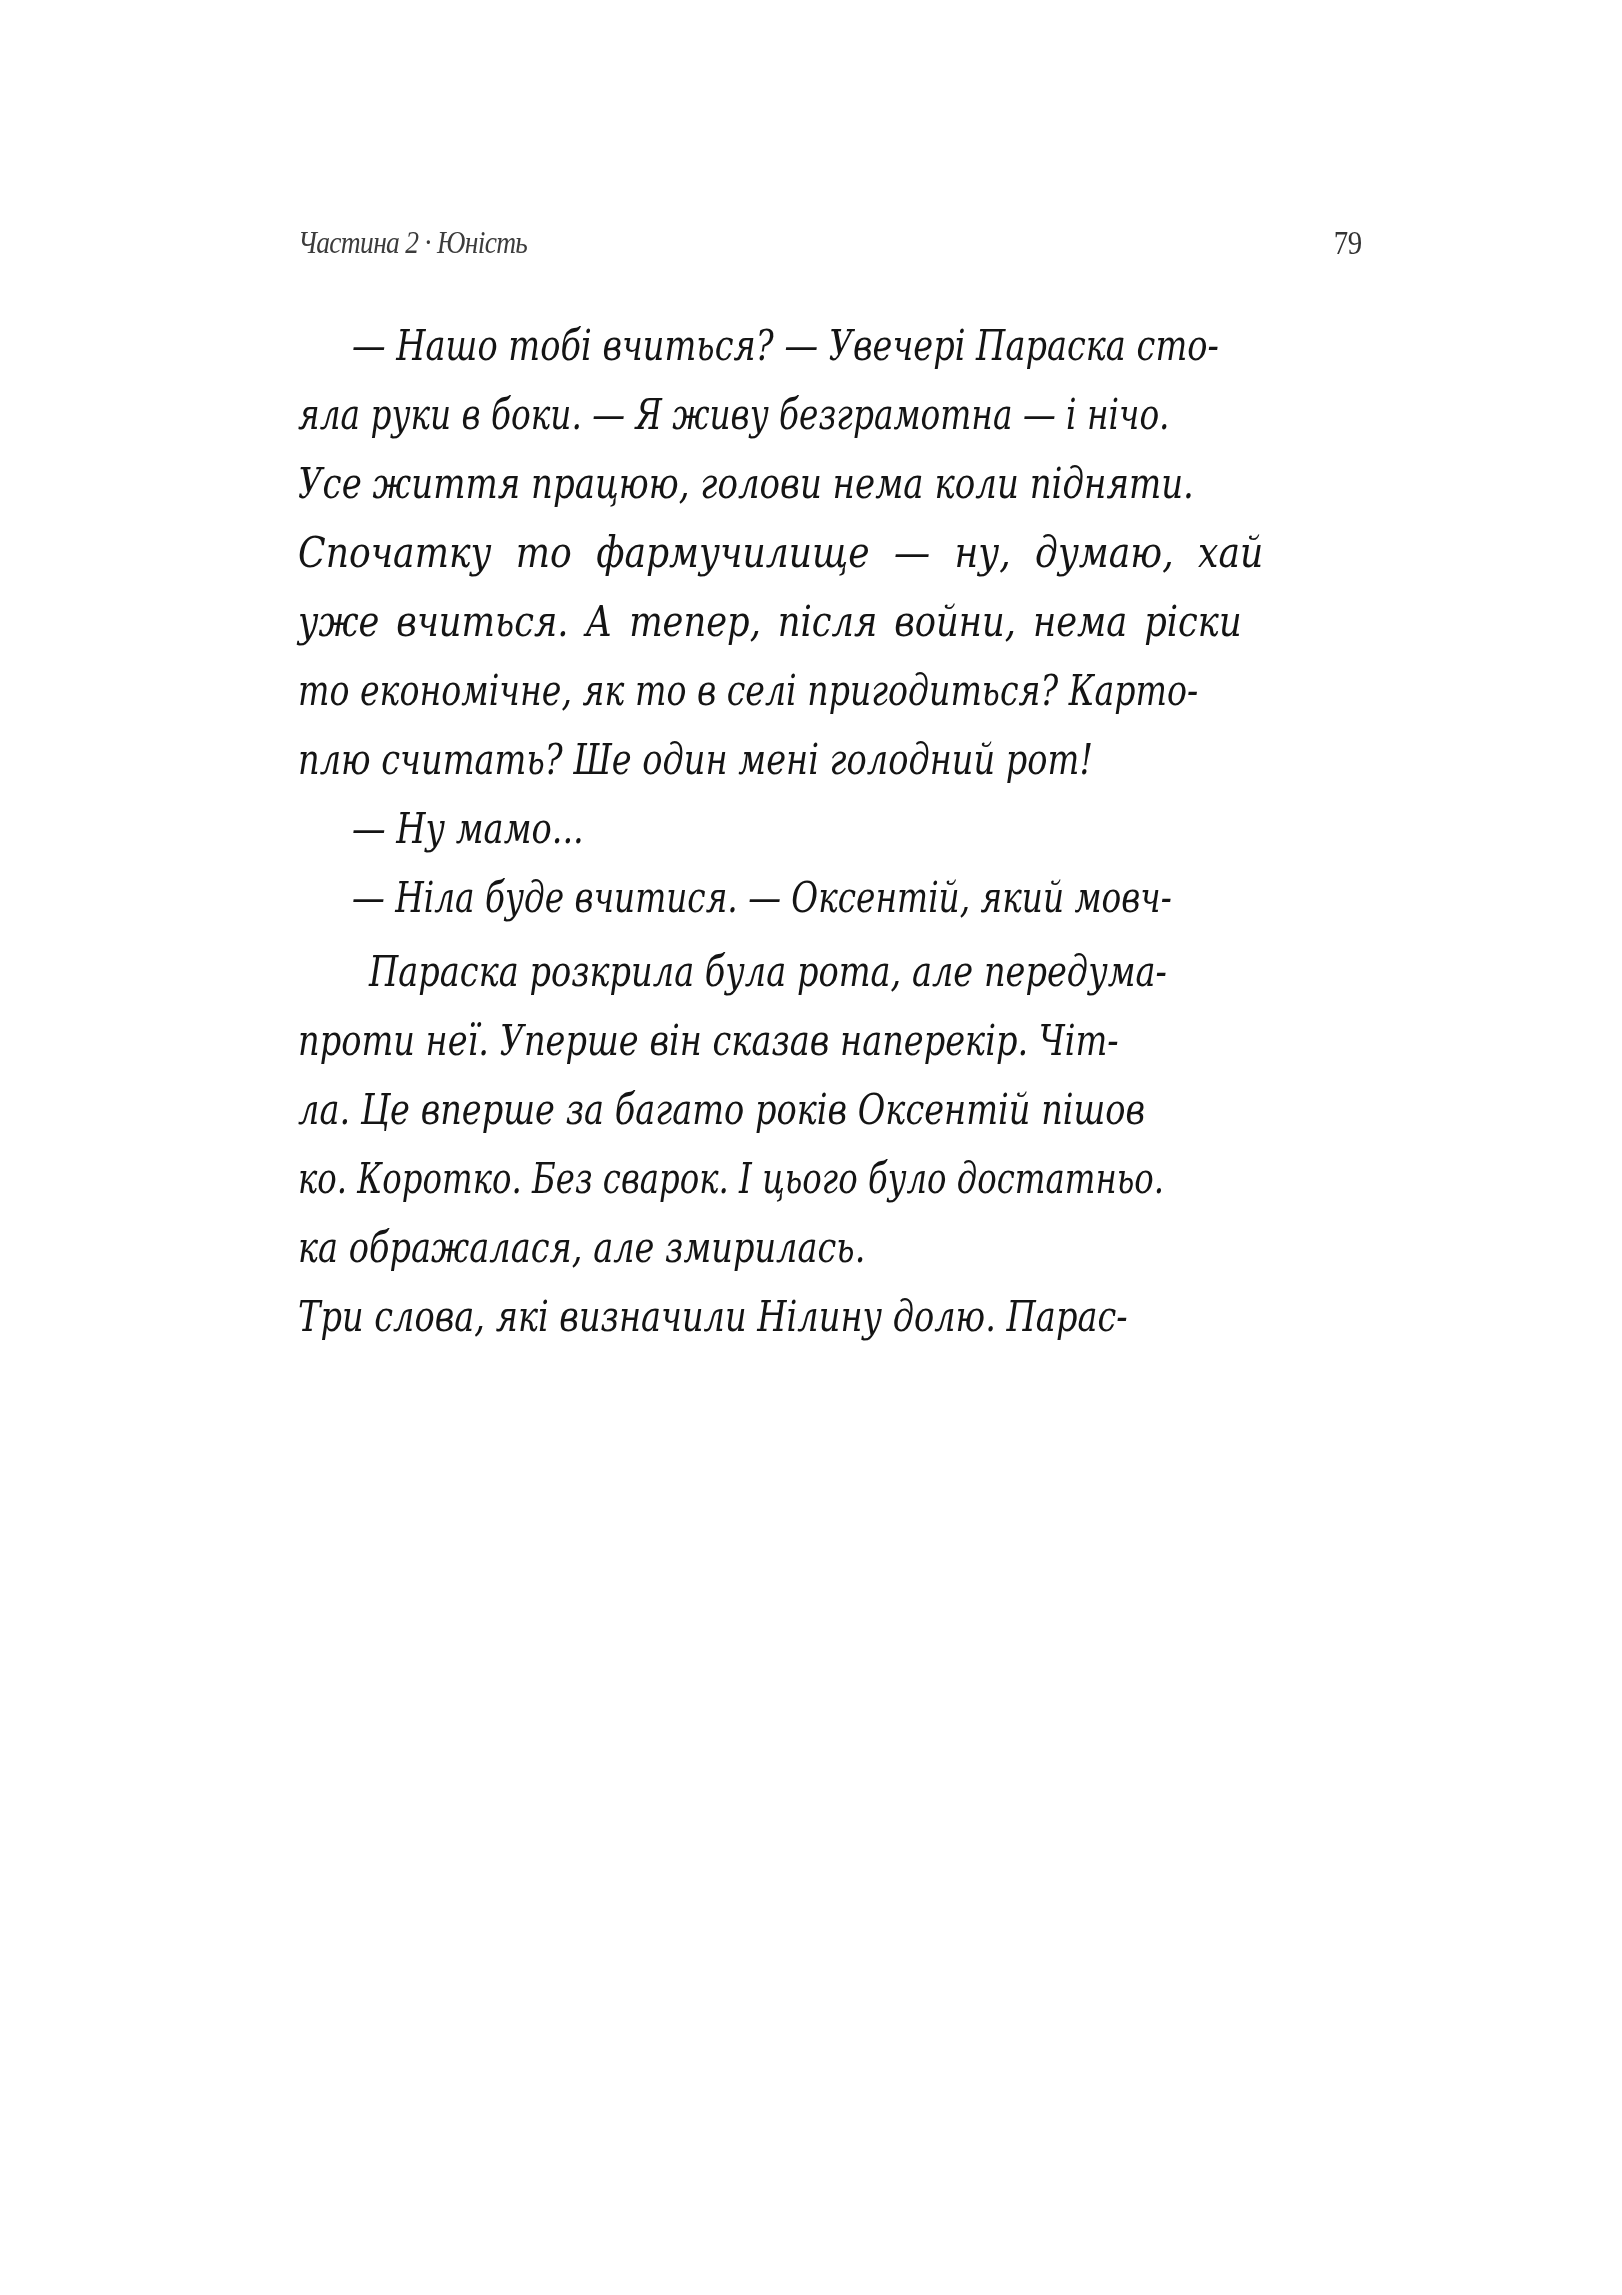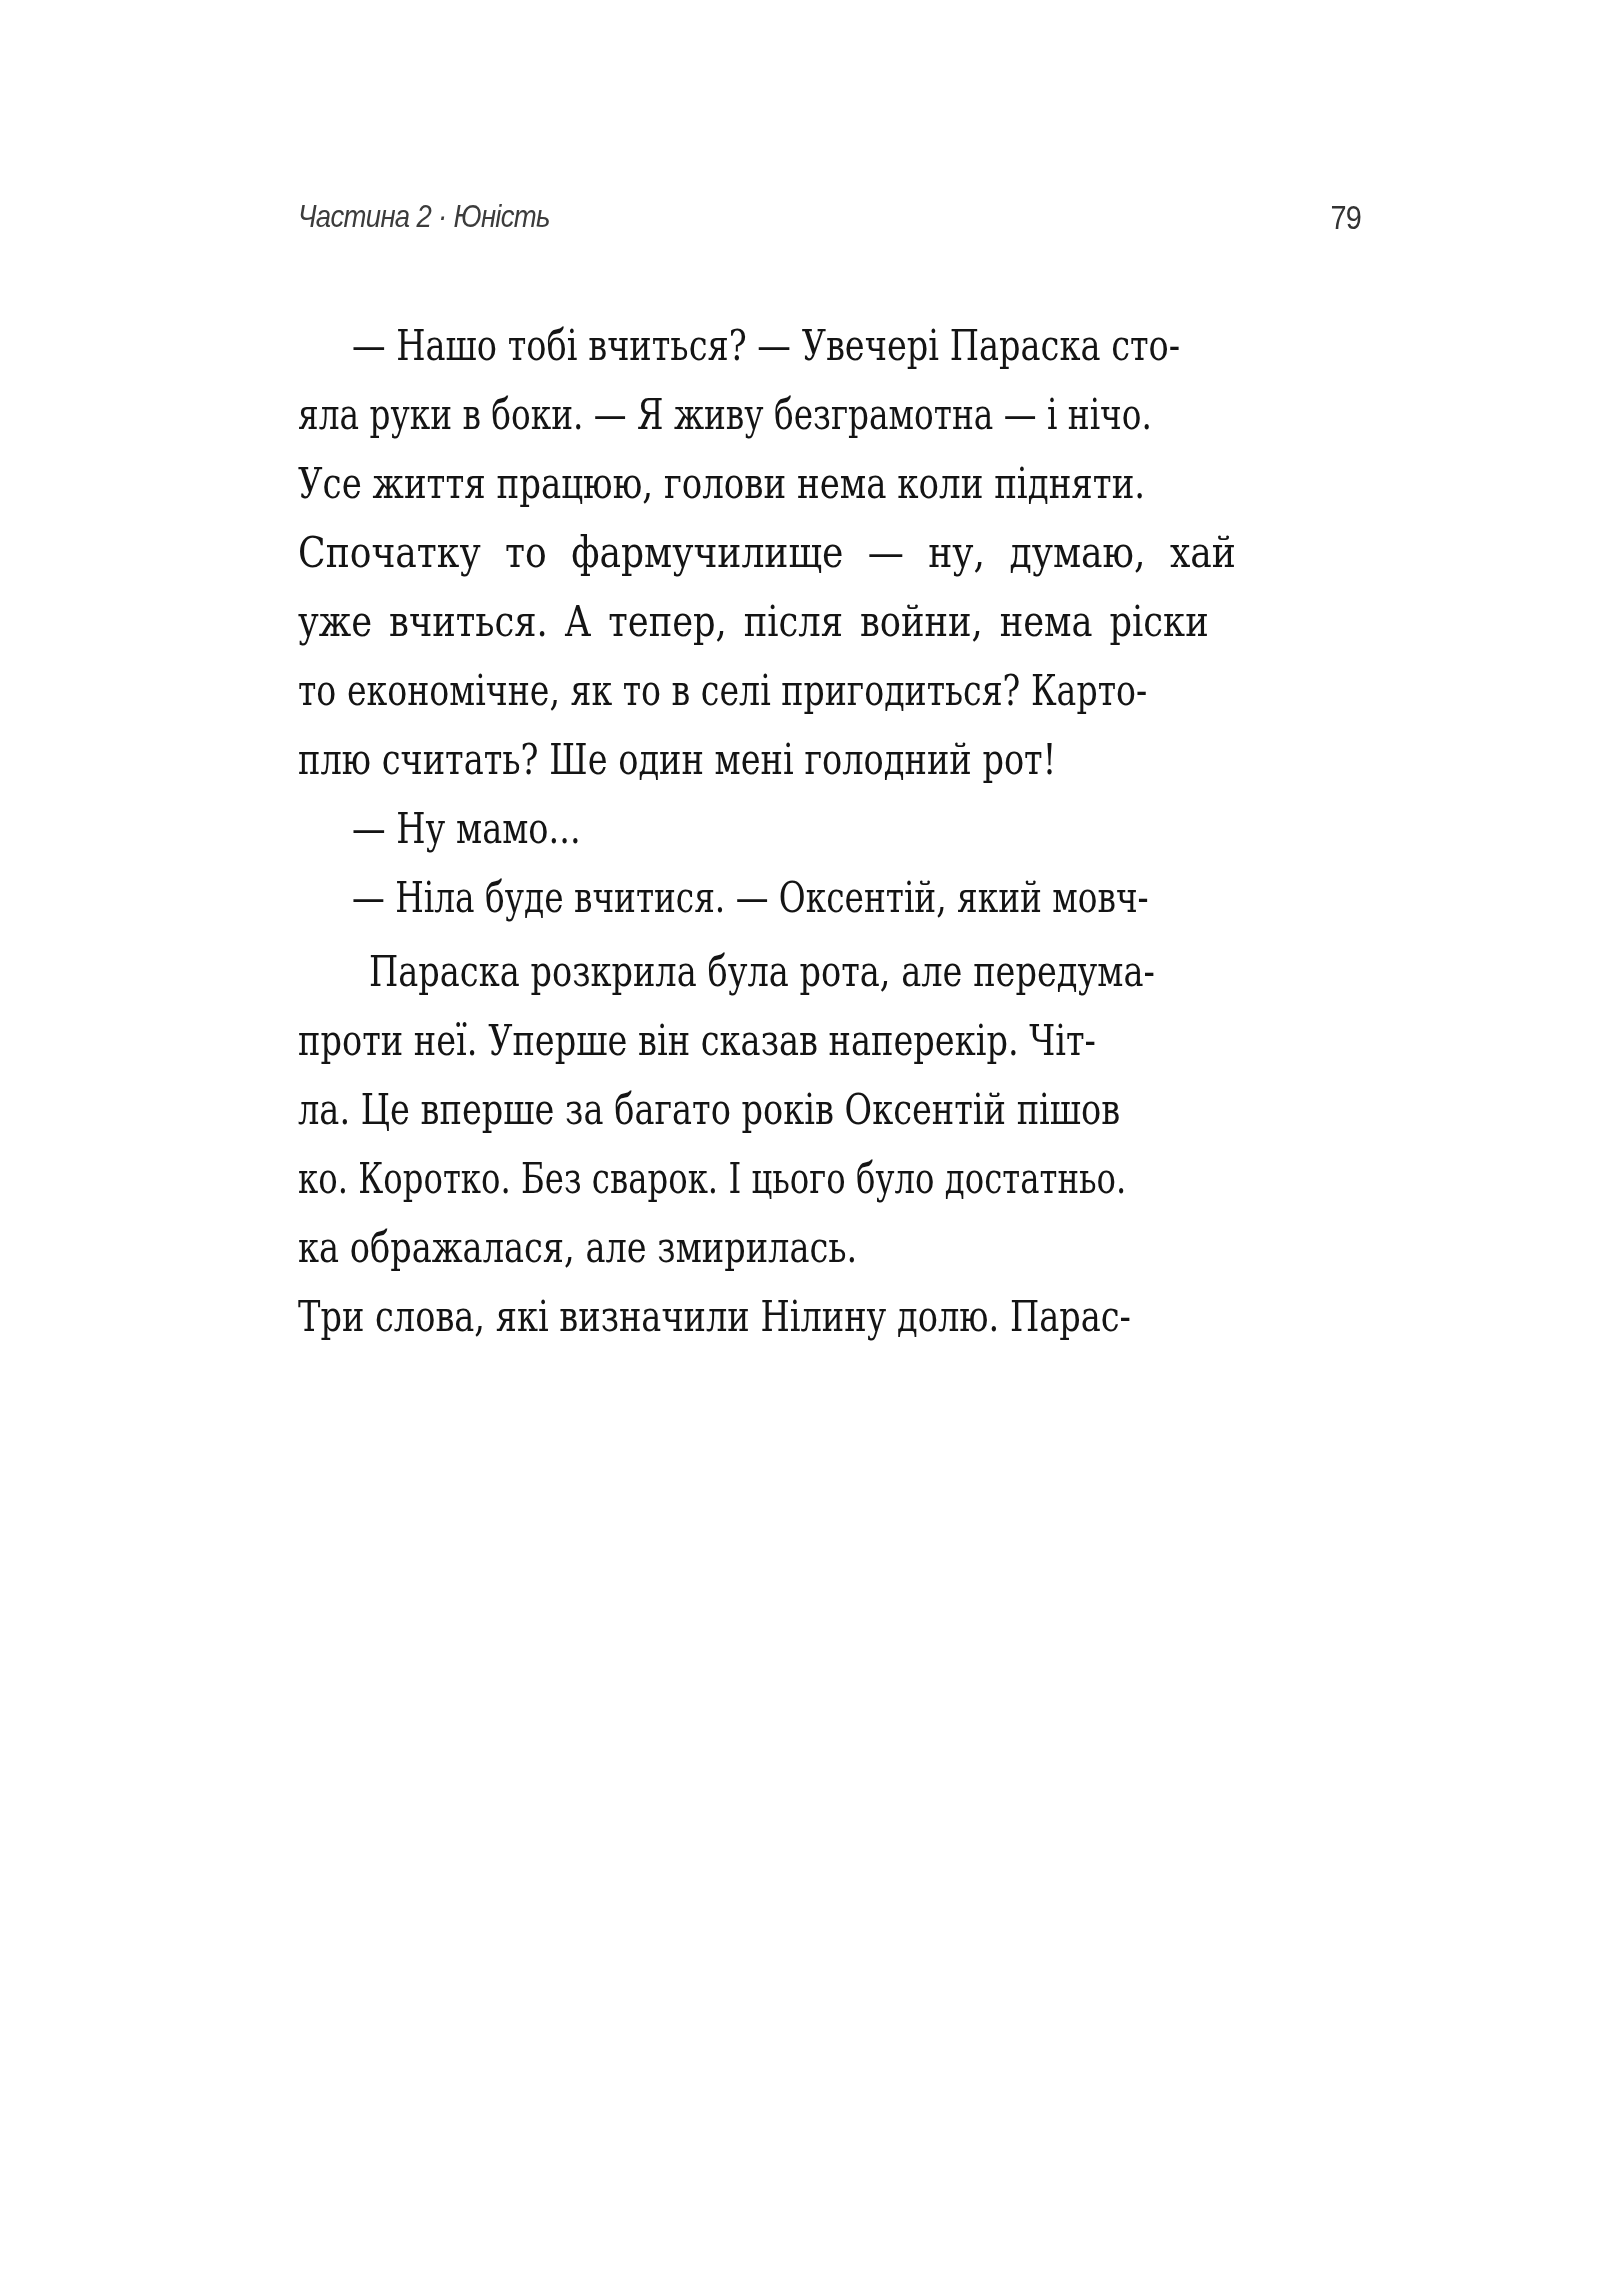--- a/index.html
+++ b/index.html
@@ -16,24 +16,24 @@
     .page {
       position: absolute;
       left: 0; top: 0;
       width: 1623px;
       height: 2295px;
       background: #ffffff;
     }
     .running-head {
       position: absolute;
       left: 298px;
-      top: 198px;
+      top: 224px;
       width: 1063px;
       height: 42px;
-      font-family: Liberation Sans, sans-serif;
+      font-family: Liberation Serif, serif;
       font-style: italic;
       font-size: 32px;
       color: #3c3c3c;
       letter-spacing: -0.8px;
     }
     .running-head .title {
       position: absolute;
       left: 0;
       top: 0;
       transform: scaleX(0.86);
@@ -58,20 +58,21 @@
       font-family: "DejaVu Serif", serif;
       font-size: 42px;
       color: #141414;
     }
     .line {
       display: block;
       height: 69px;
       line-height: 69px;
       white-space: nowrap;
       overflow: visible;
+      font-style: italic;
     }
     .line .inner {
       display: block;
       transform-origin: left center;
     }
     .gap-small { height: 5px; }
   </style>
 </head>
 <body>
 

